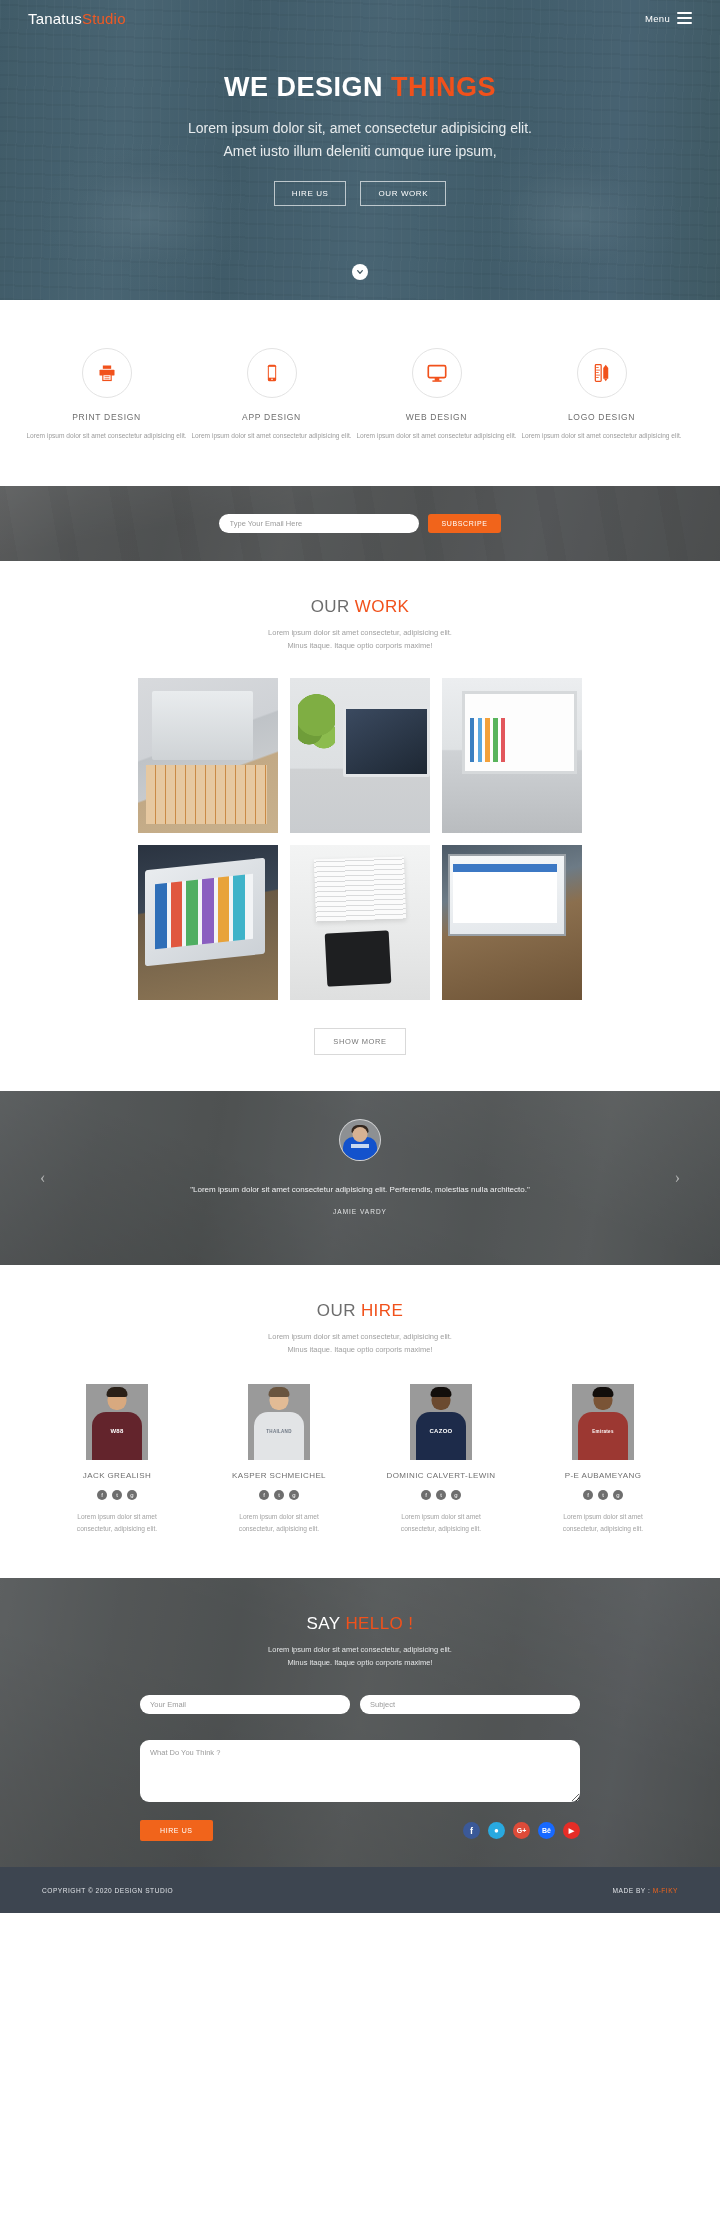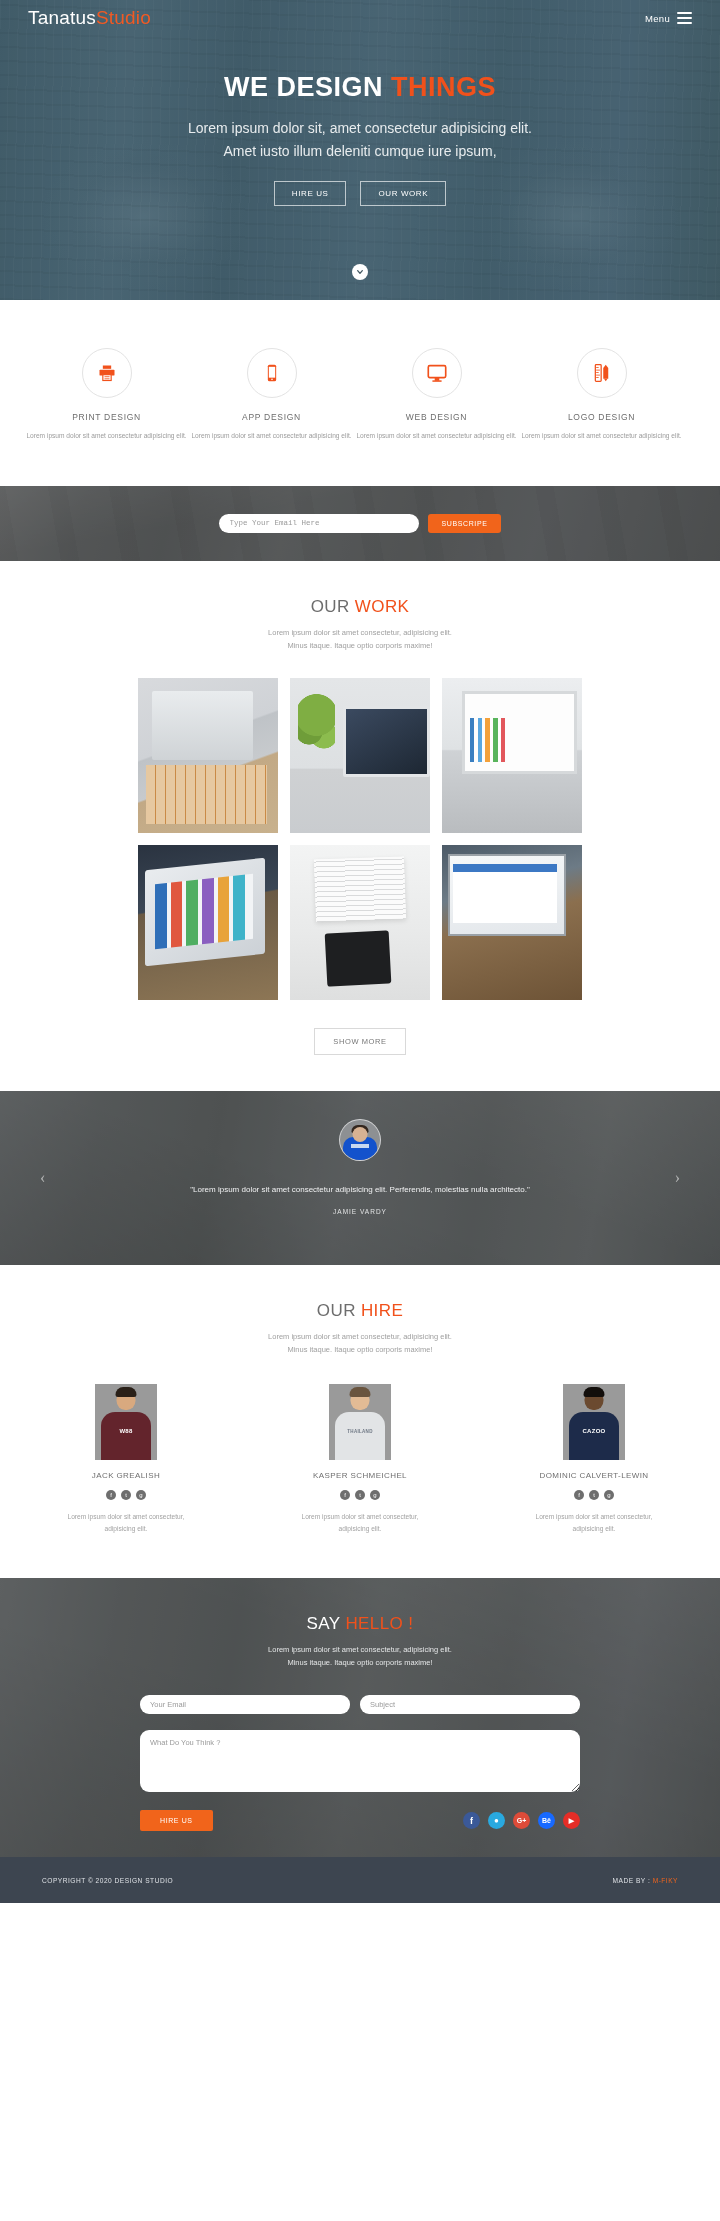--- a/index.html
+++ b/index.html
@@ -36,21 +36,21 @@
     opacity:.85;
   }
   .hero-overlay { position:absolute; inset:0; background: rgba(42,62,72,0.30); }
   .hero-inner { position: relative; z-index: 3; height: 100%; }
 
   .topbar {
     position: absolute; top: 0; left: 0; right: 0; height: 36px;
     display: flex; align-items: center; justify-content: space-between;
     padding: 0 28px;
   }
-  .logo { font-size: 19px; color: #fff; letter-spacing: .2px; }
+  .logo { font-size: 15px; color: #fff; letter-spacing: .2px; }
   .logo .accent { color: #f15a24; }
   .menu-btn { display: flex; align-items: center; gap: 7px; cursor: pointer; }
   .menu-btn .mlabel { color: #fff; font-size: 9.5px; letter-spacing: .3px; }
   .burger { display: flex; flex-direction: column; gap: 2.5px; }
   .burger span { display:block; width: 15px; height: 2.5px; background: #fff; border-radius:1px;}
 
   .hero-center { position:absolute; left:0; right:0; top: 72px; text-align:center; }
   .hero-title { font-size: 27px; font-weight: 700; color: #fff; letter-spacing: .5px; }
   .hero-title .accent { color: #f1511b; }
   .hero-sub { margin-top: 14px; font-size: 14px; line-height: 1.65; color: #e8ecee; }
@@ -100,21 +100,21 @@
     content:""; position:absolute; inset:0;
     background:
       linear-gradient(170deg, rgba(255,255,255,.10) 0%, transparent 35%),
       repeating-linear-gradient(80deg, rgba(0,0,0,.05) 0 18px, transparent 18px 60px);
   }
   .sub-overlay { position:absolute; inset:0; background: rgba(70,72,72,.45); }
   .sub-inner { position: relative; z-index: 3; display:flex; gap: 9px; align-items:center; }
   .sub-input {
     width: 200px; height: 19px; border: none; border-radius: 10px;
     padding: 0 11px; font-size: 7.5px; color: #555;
-    font-family: Liberation Mono, monospace; outline: none; background:#fff;
+    font-family: Liberation Sans, sans-serif; outline: none; background:#fff;
   }
   .sub-input::placeholder { color: #9b9b9b; }
   .sub-btn {
     height: 19px; border: none; border-radius: 3px;
     background: #f1641b; color: #fff;
     font-size: 7px; letter-spacing: .6px; padding: 0 14px;
     cursor: pointer; font-family: inherit;
   }
 
   
@@ -242,21 +242,21 @@
   .contact-form { width: 440px; margin: 26px auto 0; }
   .row { display:flex; gap: 10px; }
   .f-input {
     height: 19px; border:none; border-radius: 9px; padding: 0 10px;
     font-size: 7.5px; color:#555; font-family: inherit; outline:none; background:#fff;
   }
   .f-input::placeholder { color:#9b9b9b; }
   .f-email { width: 210px; }
   .f-subject { width: 220px; }
   .f-textarea {
-    margin-top: 16px; width: 100%; height: 62px;
+    margin-top: 26px; width: 100%; height: 62px;
     border:none; border-radius: 9px; padding: 8px 10px;
     font-size: 7.5px; color:#555; font-family: inherit; outline:none; resize: vertical; background:#fff;
   }
   .f-textarea::placeholder{ color:#9b9b9b; }
   .contact-bottom { margin-top: 14px; display:flex; align-items:center; justify-content:space-between; }
   .hire-btn {
     background:#f1641b; border:none; color:#fff; font-family:inherit;
     font-size: 7px; letter-spacing:.6px; padding: 7px 20px; border-radius: 2px; cursor:pointer;
   }
   .socials { display:flex; gap: 8px; }
@@ -490,20 +490,35 @@
       </div>
       <div class="m-name">DOMINIC CALVERT-LEWIN</div>
       <div class="m-social">
         <i>f</i>
           <i>t</i>
           <i>g</i>
       </div>
       <div class="m-desc">Lorem ipsum dolor sit amet consectetur, adipisicing elit.</div>
     </div>
 
+    <div class="member">
+      <div class="m-photo">
+        <span class="body" style="background:#9c3832"></span>
+          <span class="head" style="background:#7a5436"></span>
+          <span class="hair" style="background:#120e0b"></span>
+        <span class="logo-txt" style="font-size:4.5px">Emirates</span>
+      </div>
+      <div class="m-name">P-E AUBAMEYANG</div>
+      <div class="m-social">
+        <i>f</i>
+          <i>t</i>
+          <i>g</i>
+      </div>
+      <div class="m-desc">Lorem ipsum dolor sit amet consectetur, adipisicing elit.</div>
+    </div>
 
   </div>
 </section>
 
 <section class="contact">
   <div class="contact-bg"></div>
   <div class="contact-overlay"></div>
   <div class="contact-inner">
     <div class="sec-head">
       <h2 class="sec-title" style="color:#ffffff"><span>SAY </span><span class="accent">HELLO !</span></h2>

